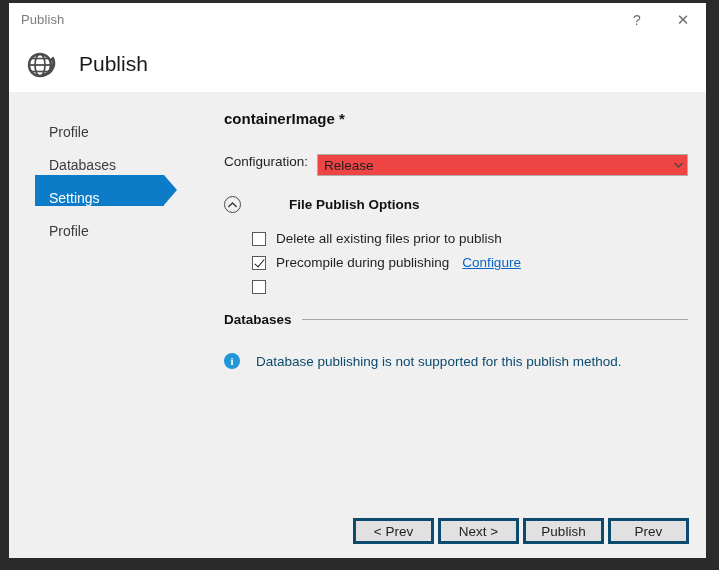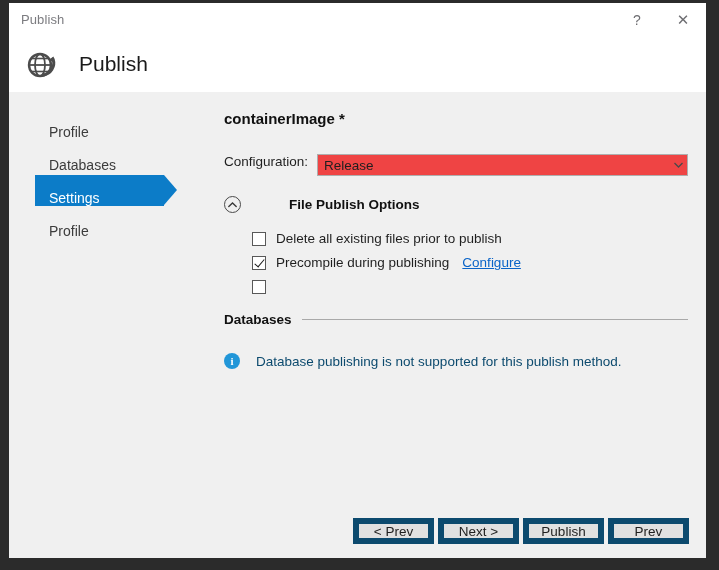--- a/index.html
+++ b/index.html
@@ -327,21 +327,21 @@
     display: flex;
     align-items: center;
     justify-content: flex-end;
     padding-right: 17px;
     box-sizing: border-box;
   }
   .btn {
     width: 81px;
     height: 26px;
     background: #e1e1e1;
-    border: 6px solid #0c4a6e;
+    border: 3px solid #0c4a6e;
     font-size: 13.5px;
     color: #1f1f1f;
     font-family: "Liberation Sans", sans-serif;
     margin-left: 4px;
     cursor: default;
     display: flex;
     align-items: center;
     justify-content: center;
     box-sizing: border-box;
   }

